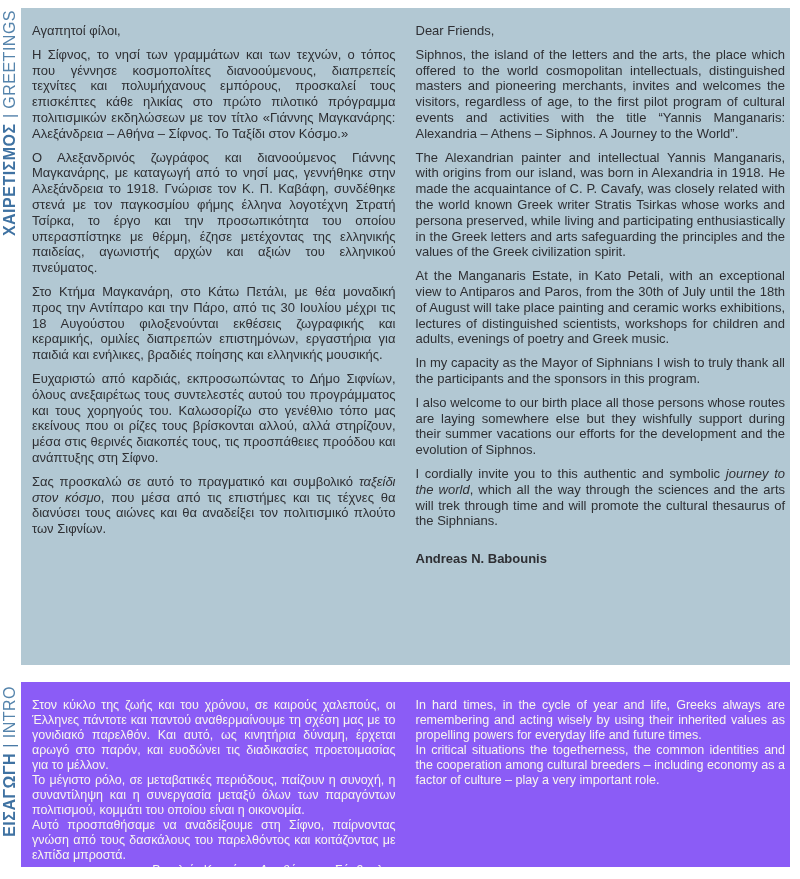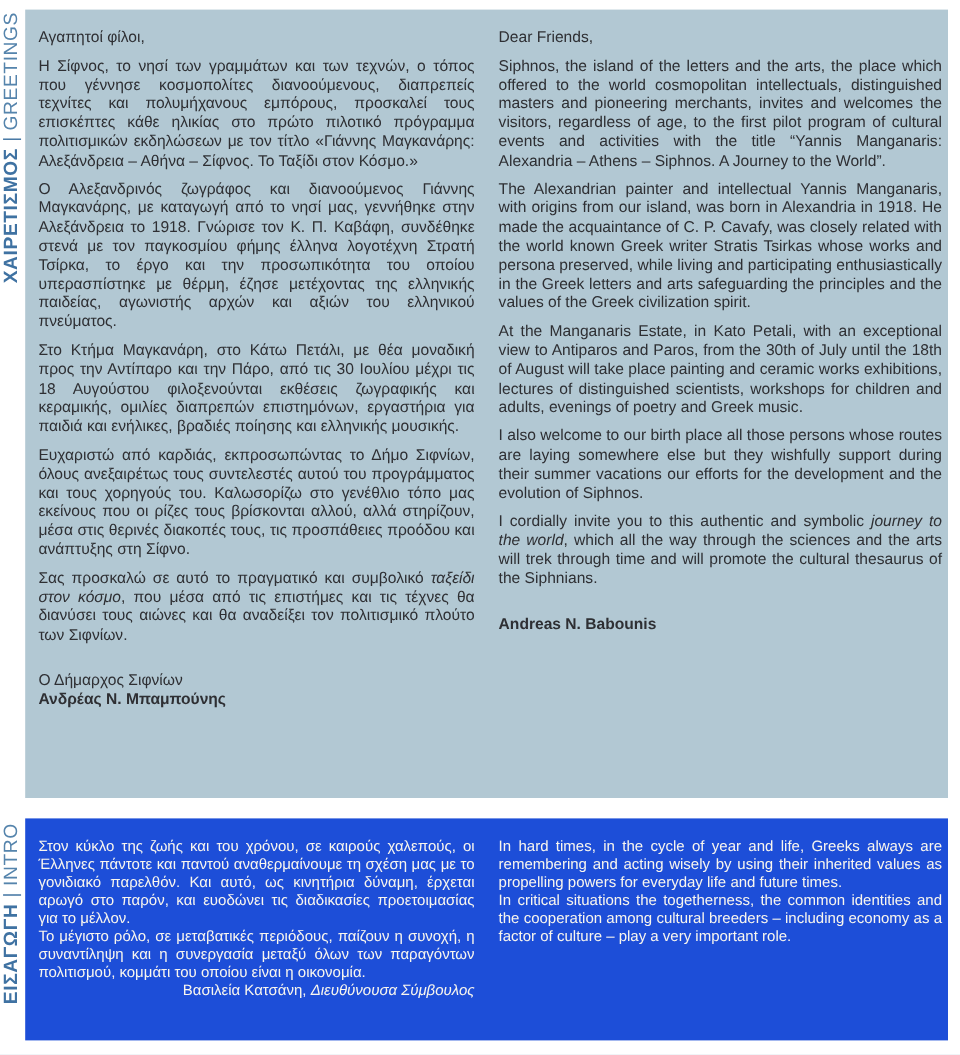--- a/index.html
+++ b/index.html
@@ -21,21 +21,21 @@
     overflow:hidden;
   }
   .panel.greet{
     top:8px;height:657px;
     background:#b2c8d3;
     color:#2e2f33;
     padding:15px 5px 0 11px;
   }
   .panel.intro{
     top:682px;height:185px;
-    background:#1d4ed8;
+    background:#8b5cf6;
     color:#f9f6ee;
     padding:16px 5px 0 11px;
   }
   .cols{display:flex;gap:20px;align-items:flex-start;}
   .col{box-sizing:border-box;}
   .col.left{width:364px;}
   .col.right{width:370px;}
 
   
   .greet p{
@@ -89,49 +89,47 @@
   <section class="panel greet">
     <div class="cols">
 
       <div class="col left">
         <p class="salutation">Αγαπητοί φίλοι,</p>
         <p>Η Σίφνος, το νησί των γραμμάτων και των τεχνών, ο τόπος που γέννησε κοσμοπολίτες διανοούμενους, διαπρεπείς τεχνίτες και πολυμήχανους εμπόρους, προσκαλεί τους επισκέπτες κάθε ηλικίας στο πρώτο πιλοτικό πρόγραμμα πολιτισμικών εκδηλώσεων με τον τίτλο «Γιάννης Μαγκανάρης: Αλεξάνδρεια – Αθήνα – Σίφνος. Το Ταξίδι στον Κόσμο.»</p>
         <p>Ο Αλεξανδρινός ζωγράφος και διανοούμενος Γιάννης Μαγκανάρης, με καταγωγή από το νησί μας, γεννήθηκε στην Αλεξάνδρεια το 1918. Γνώρισε τον Κ. Π. Καβάφη, συνδέθηκε στενά με τον παγκοσμίου φήμης έλληνα λογοτέχνη Στρατή Τσίρκα, το έργο και την προσωπικότητα του οποίου υπερασπίστηκε με θέρμη, έζησε μετέχοντας της ελληνικής παιδείας, αγωνιστής αρχών και αξιών του ελληνικού πνεύματος.</p>
         <p>Στο Κτήμα Μαγκανάρη, στο Κάτω Πετάλι, με θέα μοναδική προς την Αντίπαρο και την Πάρο, από τις 30 Ιουλίου μέχρι τις 18 Αυγούστου φιλοξενούνται εκθέσεις ζωγραφικής και κεραμικής, ομιλίες διαπρεπών επιστημόνων, εργαστήρια για παιδιά και ενήλικες, βραδιές ποίησης και ελληνικής μουσικής.</p>
         <p>Ευχαριστώ από καρδιάς, εκπροσωπώντας το Δήμο Σιφνίων, όλους ανεξαιρέτως τους συντελεστές αυτού του προγράμματος και τους χορηγούς του. Καλωσορίζω στο γενέθλιο τόπο μας εκείνους που οι ρίζες τους βρίσκονται αλλού, αλλά στηρίζουν, μέσα στις θερινές διακοπές τους, τις προσπάθειες προόδου και ανάπτυξης στη Σίφνο.</p>
         <p><span>Σας προσκαλώ σε αυτό το πραγματικό και συμβολικό </span><i>ταξείδι στον κόσμο</i><span>, που μέσα από τις επιστήμες και τις τέχνες θα διανύσει τους αιώνες και θα αναδείξει τον πολιτισμικό πλούτο των Σιφνίων.</span></p>
-        <div class="sig">
-          <p>Ο Δήμαρχος Σιφνίων</p>
-          <p class="name">Ανδρέας Ν. Μπαμπούνης</p>
-        </div>
       </div>
 
       <div class="col right">
         <p class="salutation">Dear Friends,</p>
         <p>Siphnos, the island of the letters and the arts, the place which offered to the world cosmopolitan intellectuals, distinguished masters and pioneering merchants, invites and welcomes the visitors, regardless of age, to the first pilot program of cultural events and activities with the title “Yannis Manganaris: Alexandria – Athens – Siphnos. A Journey to the World”.</p>
         <p>The Alexandrian painter and intellectual Yannis Manganaris, with origins from our island, was born in Alexandria in 1918.  He made the acquaintance of C. P. Cavafy, was closely related with the world known Greek writer Stratis Tsirkas whose works and persona preserved, while living and participating enthusiastically in the Greek letters and arts safeguarding the principles and the values of the Greek civilization spirit.</p>
         <p>At the Manganaris Estate, in Kato Petali, with an exceptional view to Antiparos and Paros, from the 30th of July until the 18th of August will take place painting and ceramic works exhibitions, lectures of distinguished scientists, workshops for children and adults, evenings of poetry and Greek music.</p>
+        <p>In my capacity as the Mayor of Siphnians I wish to truly thank all the participants and the sponsors in this program.</p>
         <p>I also welcome to our birth place all those persons whose routes are laying somewhere else but they wishfully support during their summer vacations our efforts for the development and the evolution of Siphnos.</p>
         <p><span>I cordially invite you to this authentic and symbolic </span><i>journey to the world</i><span>, which all the way through the sciences and the arts will trek through time and will promote the cultural thesaurus of the Siphnians.</span></p>
         <div class="sig">
           <p class="name">Andreas N. Babounis</p>
         </div>
       </div>
 
     </div>
   </section>
 
   <div class="vlabel intro-label"><b>ΕΙΣΑΓΩΓΗ</b><span class="sep">|</span><span class="en">INTRO</span></div>
 
   <section class="panel intro">
     <div class="cols">
 
       <div class="col left">
         <p>Στον κύκλο της ζωής και του χρόνου, σε καιρούς χαλεπούς, οι Έλληνες πάντοτε και παντού αναθερμαίνουμε τη σχέση μας με το γονιδιακό παρελθόν. Και αυτό, ως κινητήρια δύναμη, έρχεται αρωγό στο παρόν, και ευοδώνει τις διαδικασίες προετοιμασίας για το μέλλον.</p>
         <p>Το μέγιστο ρόλο, σε μεταβατικές περιόδους, παίζουν η συνοχή, η συναντίληψη και η συνεργασία μεταξύ όλων των παραγόντων πολιτισμού, κομμάτι του οποίου είναι η οικονομία.</p>
+        <p>Αυτό προσπαθήσαμε να αναδείξουμε στη Σίφνο, παίρνοντας γνώση από τους δασκάλους του παρελθόντος και κοιτάζοντας με ελπίδα μπροστά.</p>
         <div class="sig">
           <p><span>Βασιλεία Κατσάνη, </span><i>Διευθύνουσα Σύμβουλος</i></p>
         </div>
       </div>
 
       <div class="col right">
         <p>In hard times, in the cycle of year and life, Greeks always are remembering and acting wisely by using their inherited values as propelling powers for everyday life and future times.</p>
         <p>In critical situations the togetherness, the common identities and the cooperation among cultural breeders – including economy as a factor of culture – play a very important role.</p>
       </div>
 

